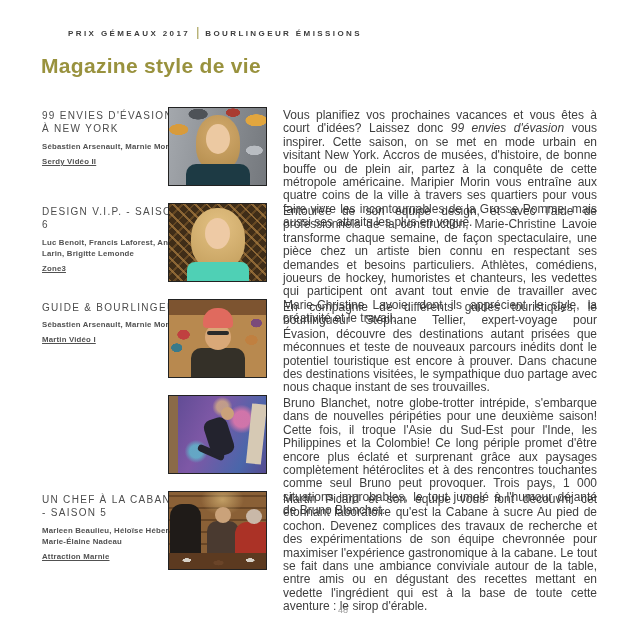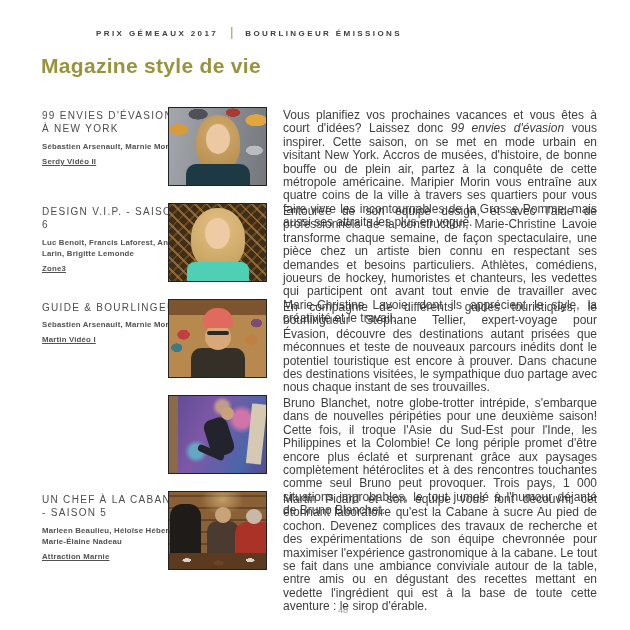--- a/index.html
+++ b/index.html
@@ -1,20 +1,20 @@
 <!DOCTYPE html>
 <html><head>
 <meta charset="utf-8">
 <style>
   html,body{margin:0;padding:0;background:#ffffff;}
   .page{position:relative;width:630px;height:630px;background:#ffffff;overflow:hidden;
         font-family:"Liberation Sans", sans-serif;color:#3e3e3e;}
 
   
-  .header{position:absolute;top:26px;left:96px;display:flex;align-items:center;gap:12px;
+  .header{position:absolute;top:26px;left:68px;display:flex;align-items:center;gap:6px;
           font-size:8px;font-weight:bold;letter-spacing:2.4px;color:#3c3c3c;white-space:nowrap;}
   .header .sep{color:#99923e;font-weight:400;font-size:12px;letter-spacing:0;position:relative;top:-1px;}
 
   
   .page-title{position:absolute;top:54px;left:41px;font-size:21px;font-weight:700;
               color:#99923e;letter-spacing:.3px;margin:0;}
 
   
   .row{position:absolute;left:0;width:630px;height:96px;}
   .row-left{position:absolute;left:42px;top:2px;width:142px;}

